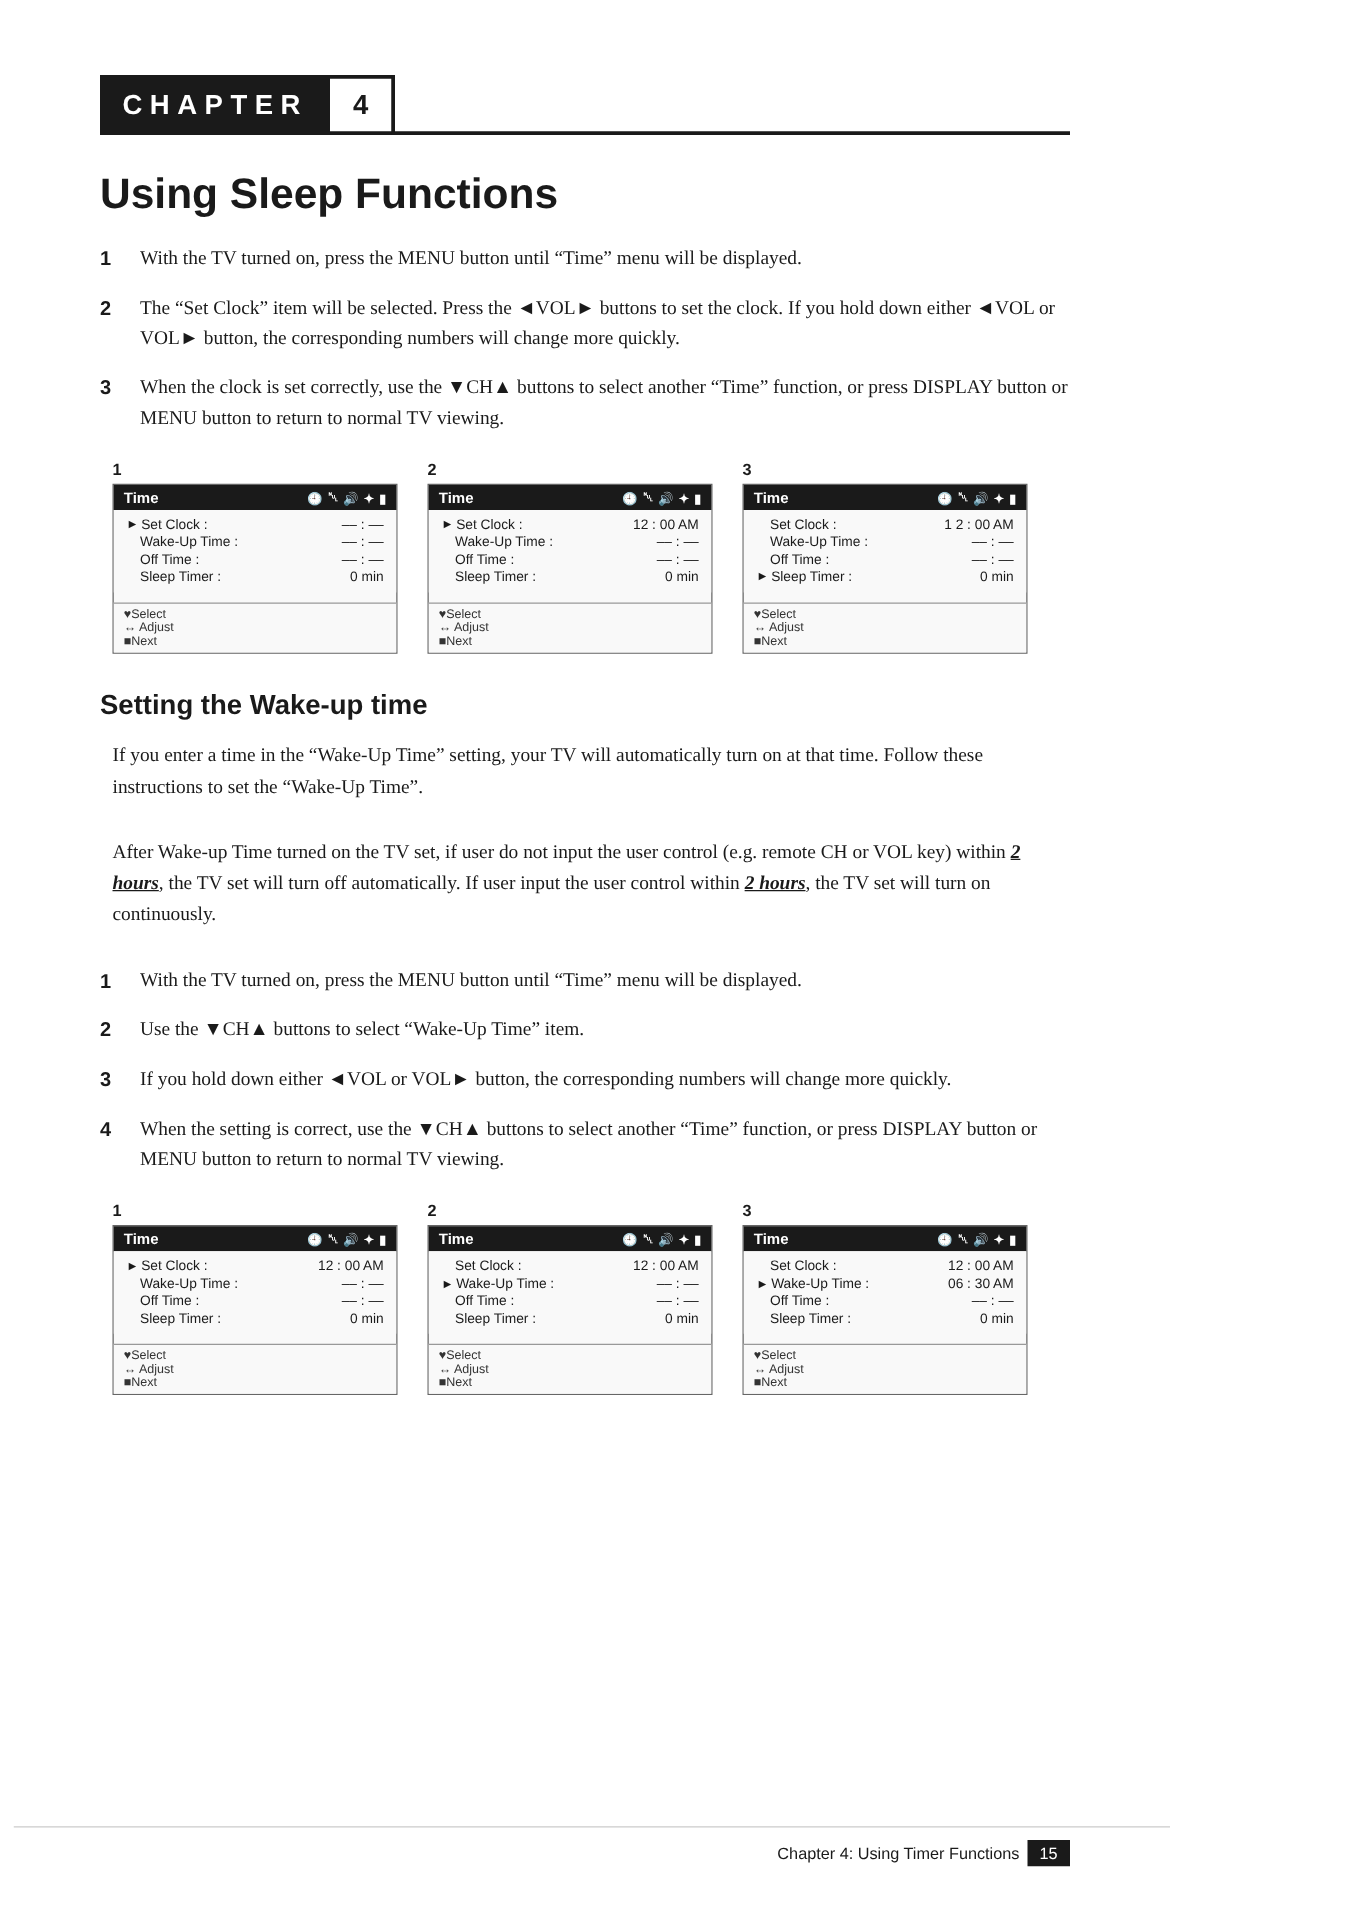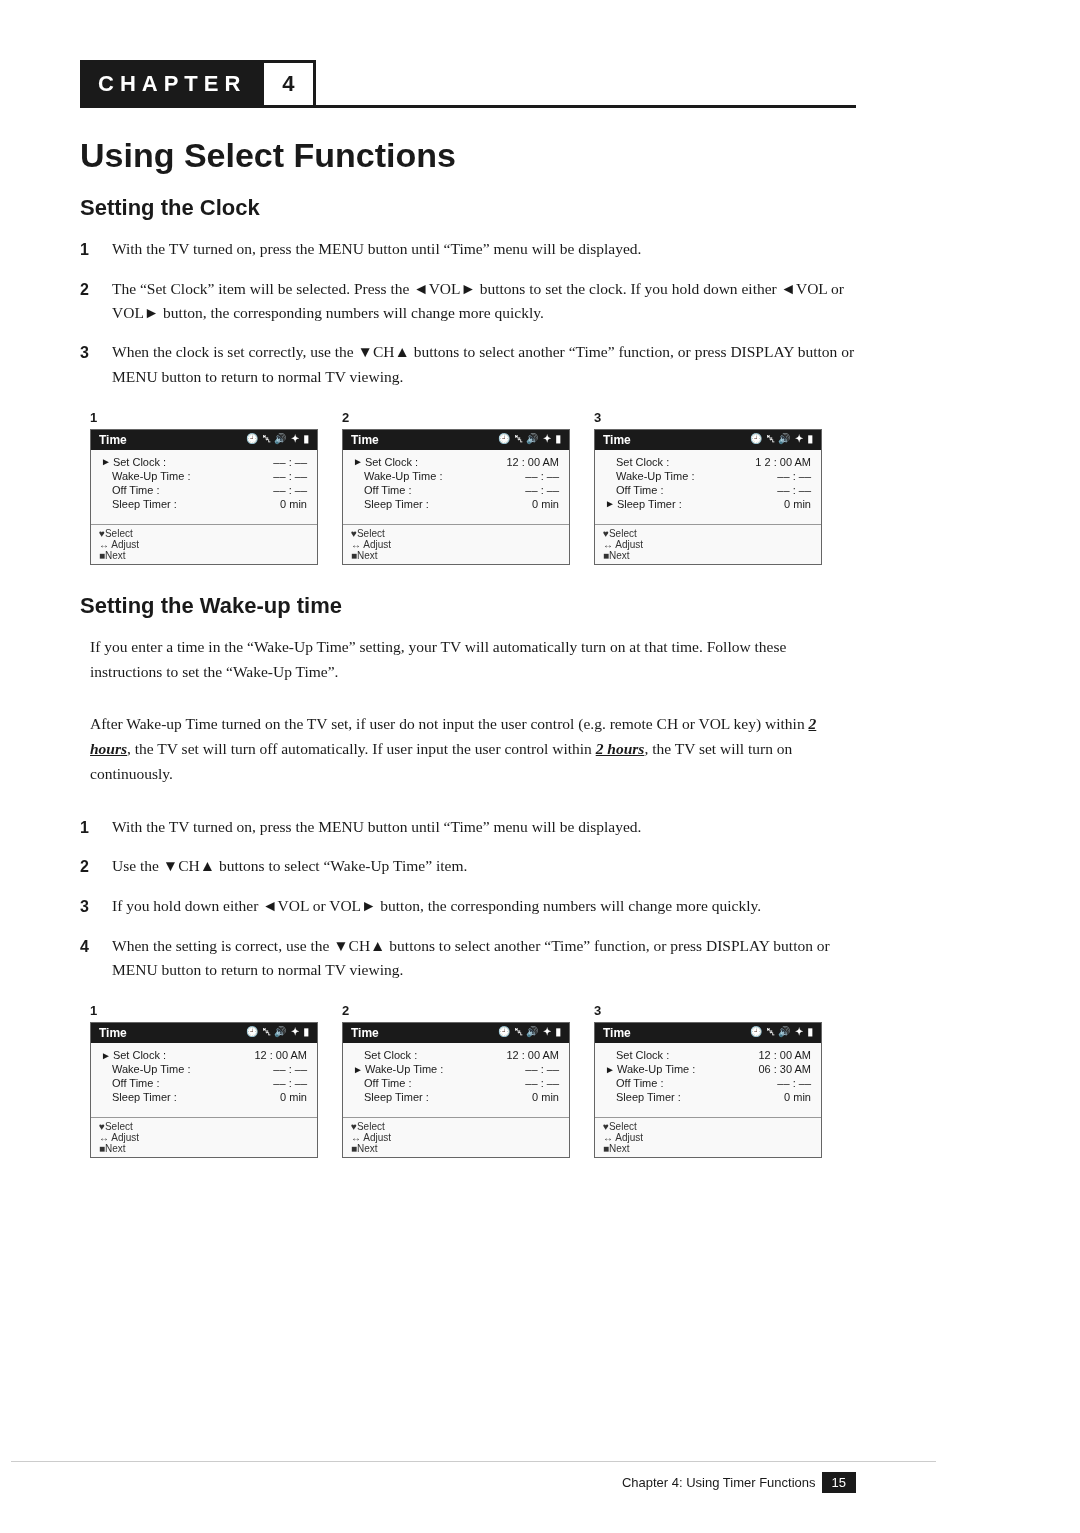--- a/index.html
+++ b/index.html
@@ -139,21 +139,21 @@
     .tv-screen {
       border: 1.5px solid #666;
       width: 228px;
       background: #f9f9f9;
       font-family: Arial, Helvetica, sans-serif;
       font-size: 11px;
     }
 
     .tv-header {
       display: flex;
-      align-items: flex-start;
+      align-items: flex-end;
       justify-content: space-between;
       background: #1a1a1a;
       color: #fff;
       padding: 3px 8px;
       font-size: 12px;
       font-weight: bold;
     }
 
     .tv-header-icons {
       display: flex;
@@ -246,24 +246,23 @@
   <div class="chapter-header">
     <div class="chapter-box">
       <span>CHAPTER</span>
     </div>
     <div class="chapter-number-box">
       <span>4</span>
     </div>
     <div class="chapter-line"></div>
   </div>
 
-  <h1 class="page-title">Using Select Functions</h1>
-
-
-  <h2 class="section-heading">Setting the Clock</h2>
+  <h1 class="page-title">Using Sleep Functions</h1>
+
+
 
   <ol class="numbered-list">
     <li>
       <span class="list-number">1</span>
       <span class="list-content">With the TV turned on, press the MENU button until “Time” menu will be displayed.</span>
     </li>
     <li>
       <span class="list-number">2</span>
       <span class="list-content">The “Set Clock” item will be selected. Press the ◄VOL► buttons to set the clock. If you hold down either ◄VOL or VOL► button, the corresponding numbers will change more quickly.</span>
     </li>

